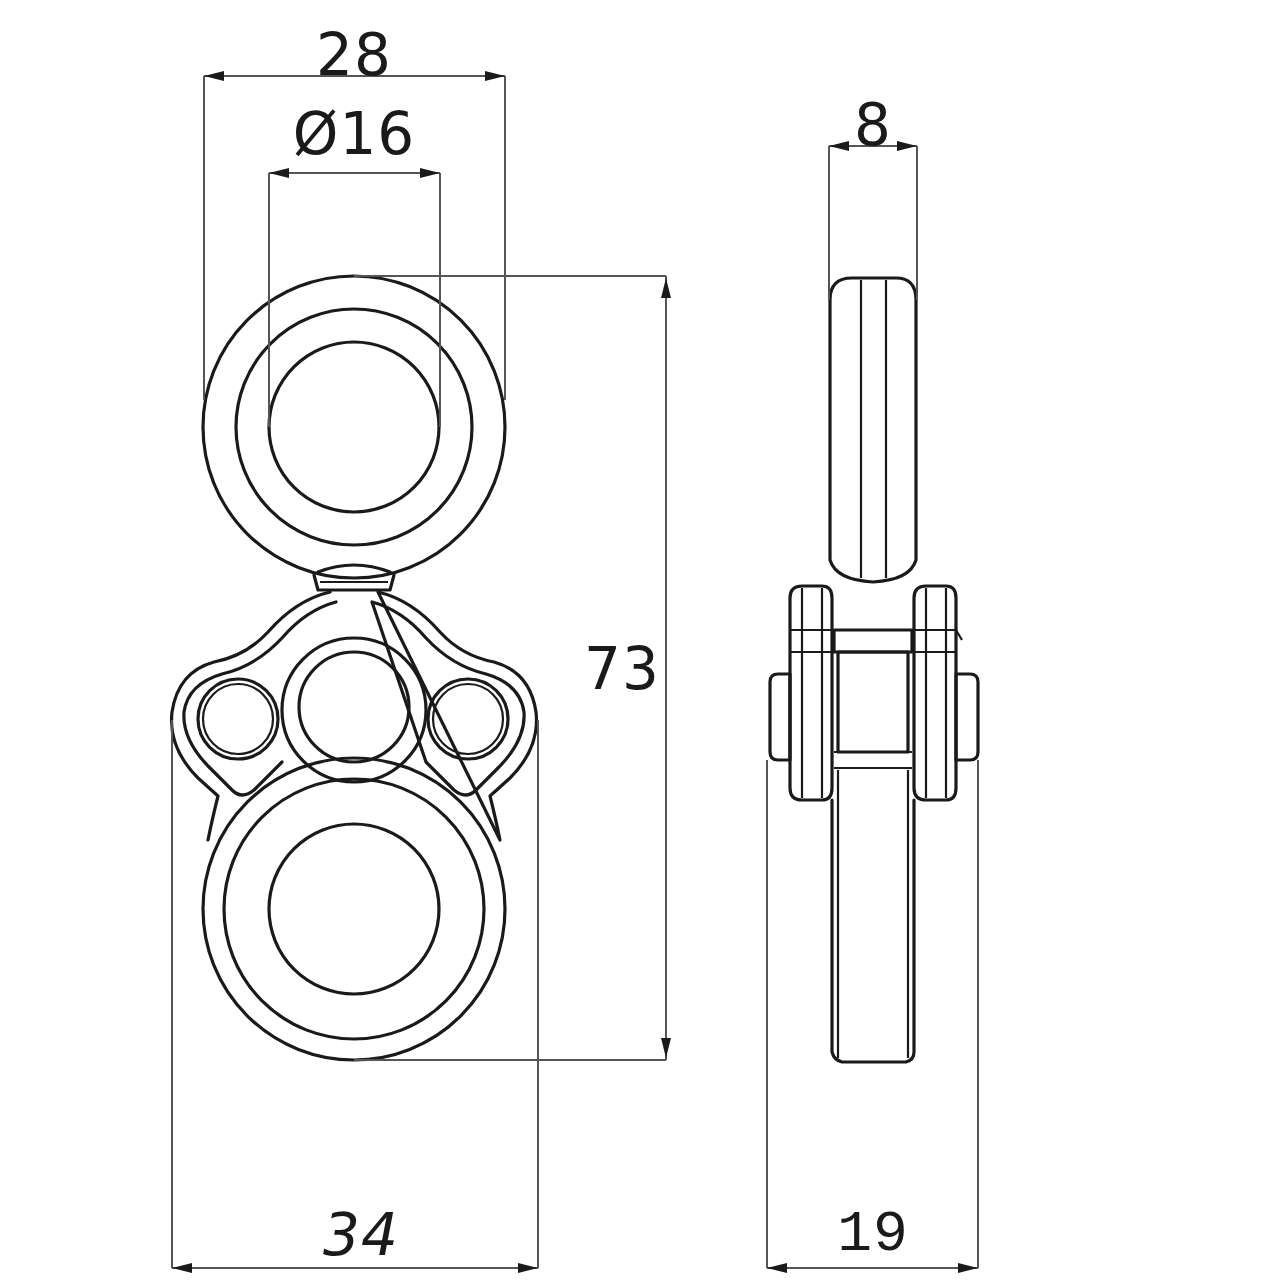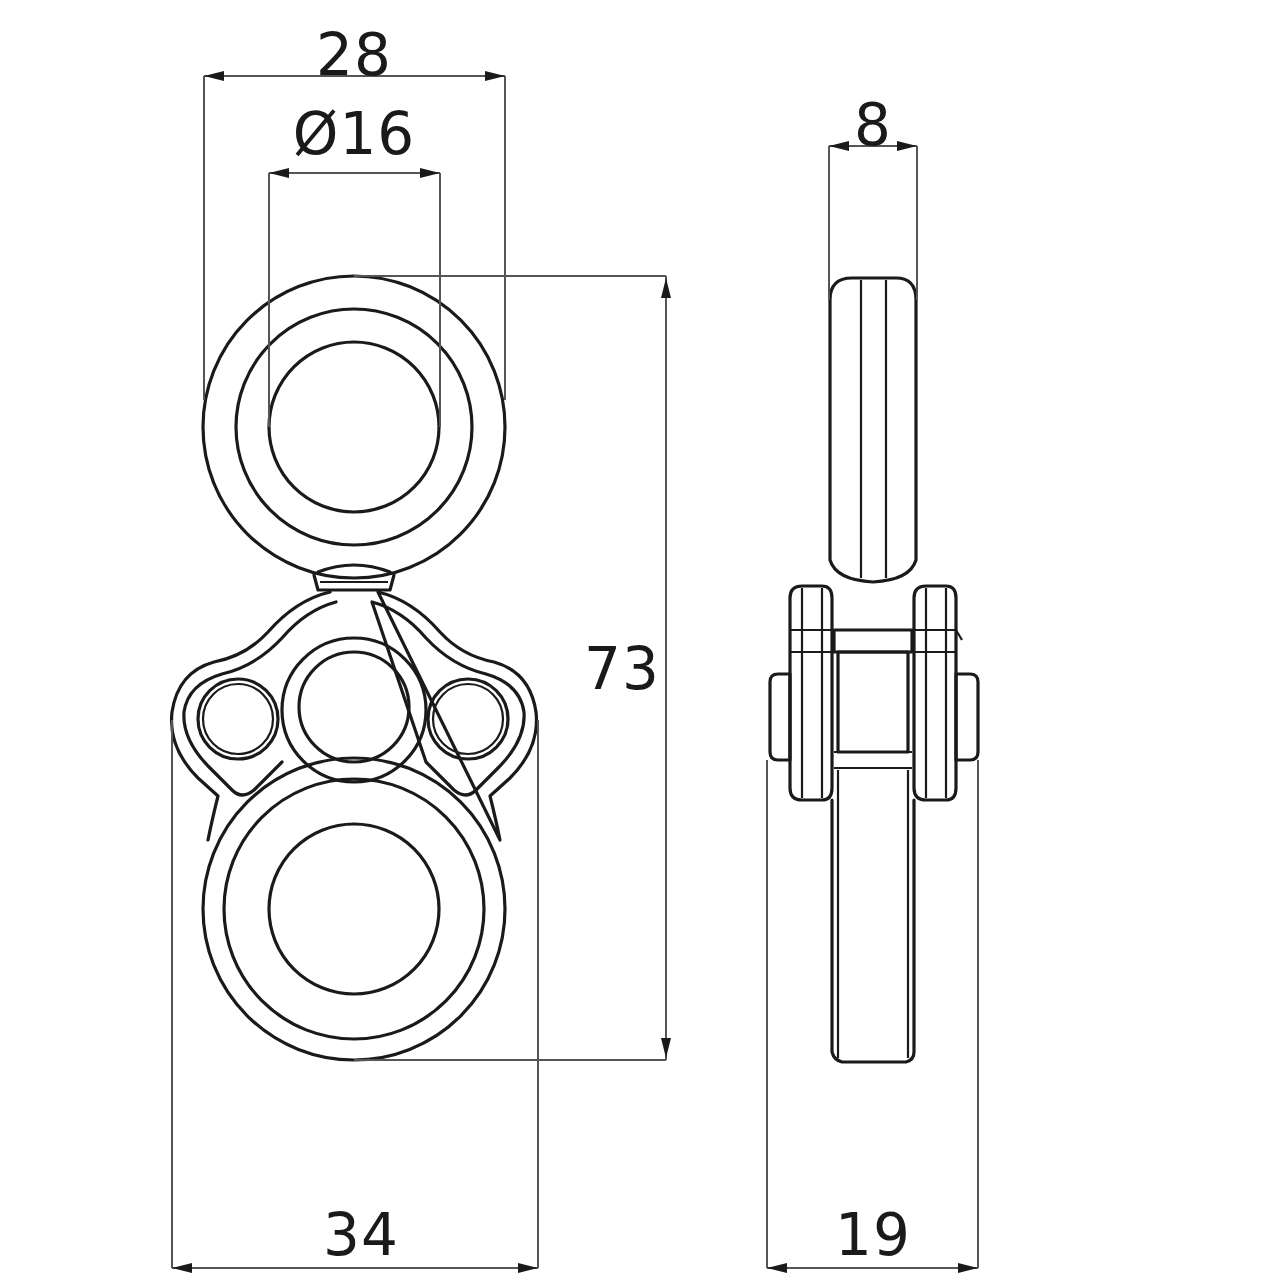--- a/index.html
+++ b/index.html
@@ -166,14 +166,14 @@
     <line class="dim" x1="767" y1="1268" x2="978" y2="1268"></line>
     <polygon class="arrow" points="767,1268 787,1263 787,1273"></polygon>
     <polygon class="arrow" points="978,1268 958,1263 958,1273"></polygon>
   </g>
 </svg>
 
 <div class="dim-label" style="left:354px; top:26px;">28</div>
 <div class="dim-label" style="left:354px; top:105px;">Ø16</div>
 <div class="dim-label" style="left:873px; top:96px;">8</div>
 <div class="dim-label" style="left:622px; top:596px;margin-top:44px;">73</div>
-<div class="dim-label" style="left:361px; top:1206px;">34</div>
-<div class="dim-label" style="left:873px; top:1206px;">19</div>
+<div class="dim-label" style="left:361px; top:1206px;font-style:italic;">34</div>
+<div class="dim-label" style="left:873px; top:1206px;font-family:Liberation Mono, monospace;">19</div>
 
 </body></html>

